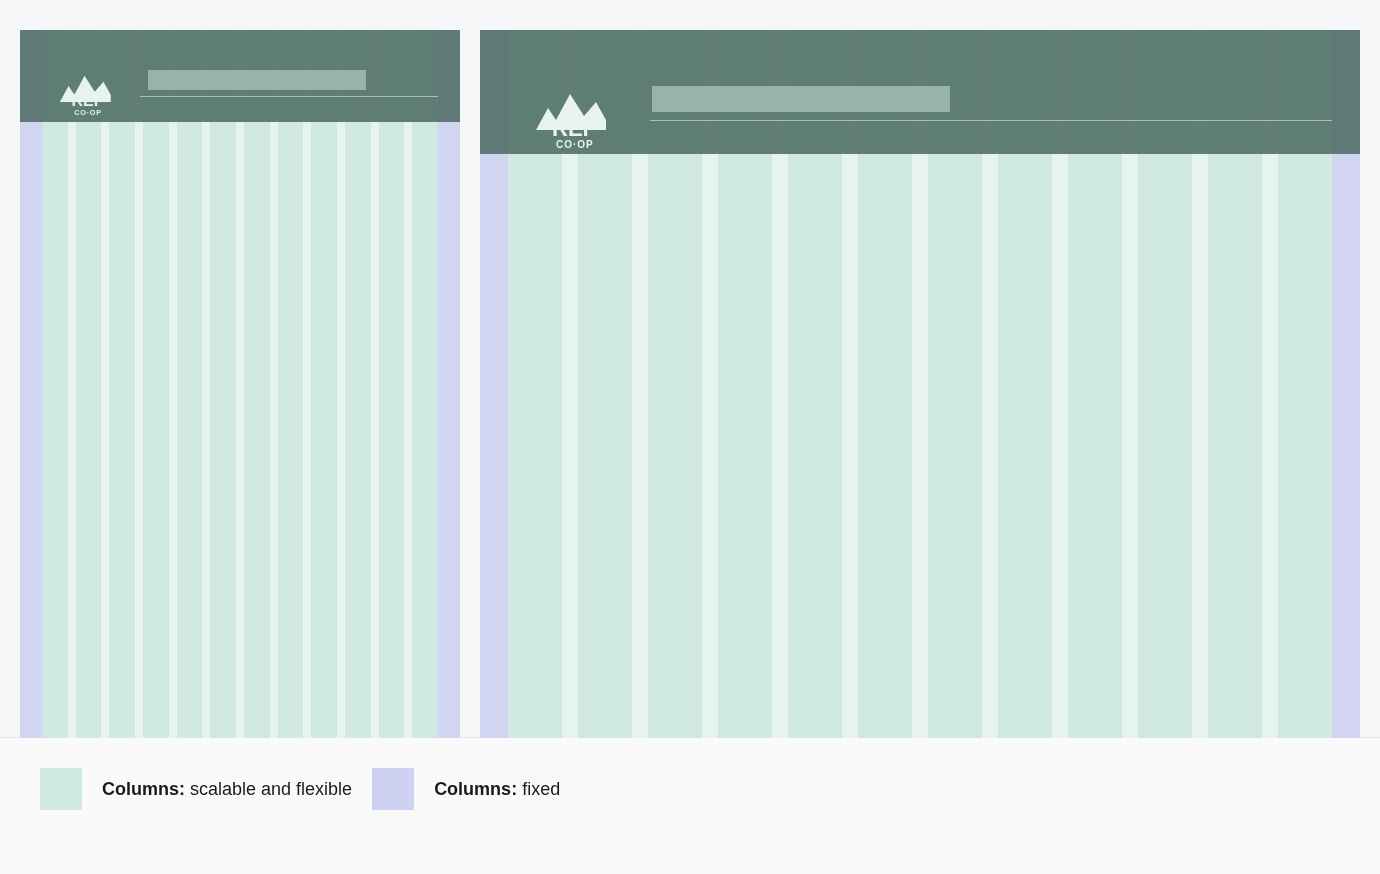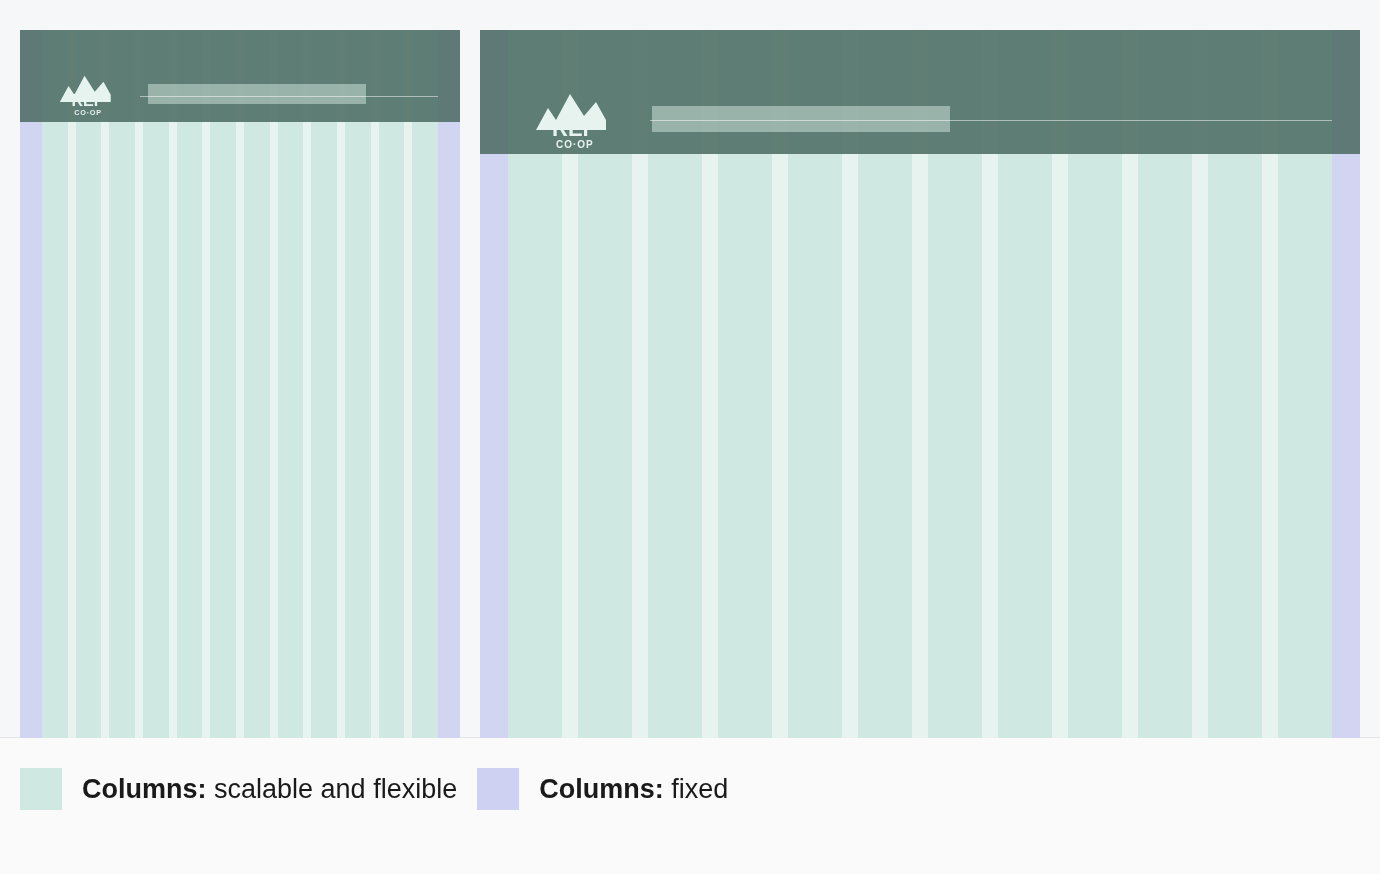--- a/index.html
+++ b/index.html
@@ -62,21 +62,21 @@
       left: 0;
       right: 0;
       top: 0;
       background: rgba(79,109,100,0.88);
     }
     .hdr-inner {
       position: absolute;
       left: 0;
       right: 0;
       display: flex;
-      align-items: center;
+      align-items: flex-start;
       gap: 14px;
       padding: 0;
     }
     .hdr-rule {
       position: absolute;
       left: 0;
       right: 0;
       height: 1px;
       background: rgba(255,255,255,0.5);
     }
@@ -87,22 +87,22 @@
     .search {
       flex: 0 0 auto;
       height: 20px;
       background: rgba(173,197,190,0.75);
     }
     
     .legend {
       display: flex;
       align-items: center;
       gap: 20px;
-      padding: 30px 20px;
-      font-size: 27px;
+      padding: 30px 40px;
+      font-size: 18px;
       color: #1a1a1a;
     }
     .swatch {
       width: 42px;
       height: 42px;
     }
     .swatch-columns { background: #cfe9e2; }
     .swatch-margins { background: #cfd1f2; }
     .legend strong { font-weight: 700; }
   </style>

